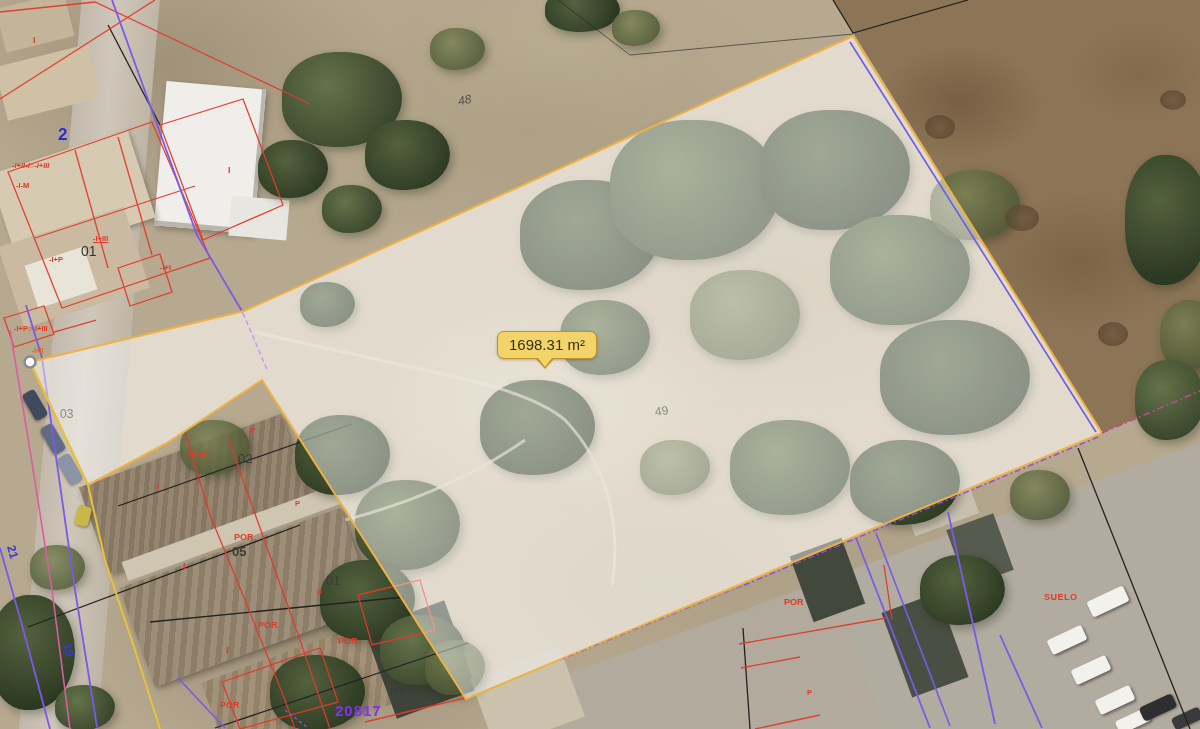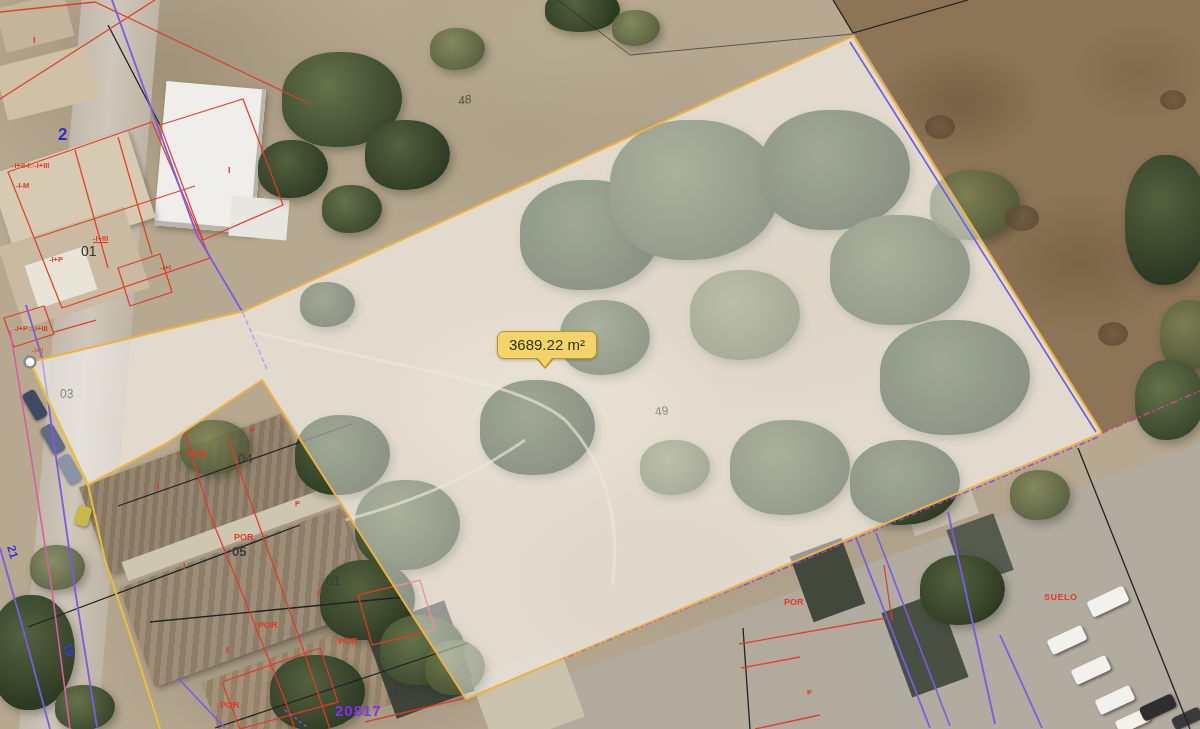--- a/index.html
+++ b/index.html
@@ -208,34 +208,34 @@
 
     <path d="M850,42 L1096,432" fill="none" stroke="#6f5ce0" stroke-width="1.6"></path>
     <path d="M1098,437 L742,586" fill="none" stroke="#8a50e0" stroke-width="1.5" stroke-dasharray="6 3 2 3"></path>
     <path d="M742,586 L560,660" fill="none" stroke="#8a50e0" stroke-width="1.4" stroke-dasharray="6 3 2 3" opacity="0.55"></path>
     <path d="M1102,433 L1200,391" fill="none" stroke="#c04a8c" stroke-width="1.6" stroke-dasharray="7 3 2 3"></path>
 
     <circle cx="30" cy="362" r="5.5" fill="#fdfdfd" stroke="#8a8a8a" stroke-width="2.5"></circle>
   </svg>
 
   <span class="lbl lred" style="left:33px;top:36px;">I</span>
-  <span class="lbl lred lred-sm" style="left:12px;top:162px;">-I+II-I○-I+III</span>
+  <span class="lbl lred lred-sm" style="left:12px;top:162px;font-style:italic;">-I+II-I○-I+III</span>
   <span class="lbl lred lred-sm" style="left:16px;top:182px;">-I-M</span>
   <span class="lbl lblue" style="left:58px;top:126px;">2</span>
   <span class="lbl lred lred-sm" style="left:93px;top:235px;text-decoration:underline;">-I+III</span>
   <span class="lbl lnum lnum-big" style="left:81px;top:244px;">01</span>
   <span class="lbl lred lred-sm" style="left:49px;top:256px;">-I+P</span>
   <span class="lbl lred lred-sm" style="left:160px;top:264px;">-I+I</span>
   <span class="lbl lred" style="left:228px;top:166px;">I</span>
   <span class="lbl lred lred-sm" style="left:14px;top:325px;">-I+P○-I+III</span>
   <span class="lbl lred lred-xs" style="left:32px;top:348px;">-I+II</span>
-  <span class="lbl lnum-gray" style="left:60px;top:388px;">03</span>
+  <span class="lbl lnum-gray" style="left:60px;top:408px;">03</span>
   <span class="lbl lred" style="left:188px;top:450px;">POR</span>
   <span class="lbl lred lred-sm" style="left:250px;top:427px;">P</span>
-  <span class="lbl lnum" style="left:238px;top:452px;">04</span>
+  <span class="lbl lnum" style="left:238px;top:452px;">02</span>
   <span class="lbl lred" style="left:157px;top:482px;">I</span>
   <span class="lbl lred lred-sm" style="left:295px;top:500px;">P</span>
   <span class="lbl lred" style="left:234px;top:533px;">POR</span>
   <span class="lbl lnum" style="left:232px;top:545px;font-weight:bold;">05</span>
   <span class="lbl lred" style="left:183px;top:562px;">I</span>
   <span class="lbl lnum" style="left:326px;top:574px;">01</span>
   <span class="lbl lred lred-sm" style="left:317px;top:589px;">P</span>
   <span class="lbl lred" style="left:258px;top:621px;">POR</span>
   <span class="lbl lred" style="left:338px;top:637px;">POR</span>
   <span class="lbl lred" style="left:226px;top:646px;">I</span>
@@ -244,19 +244,19 @@
   <span class="lbl lpurple" style="left:335px;top:703px;">20817</span>
   <span class="lbl lfield" style="left:458px;top:94px;transform:rotate(-12deg);">48</span>
   <span class="lbl lnum-gray" style="left:655px;top:405px;transform:rotate(-8deg);">49</span>
   <span class="lbl lred" style="left:784px;top:598px;">POR</span>
   <span class="lbl lred lred-sm" style="left:807px;top:689px;">P</span>
   <span class="lbl lred" style="left:1044px;top:593px;letter-spacing:.5px;">SUELO</span>
   <span class="lbl lroad" style="left:6px;top:546px;">21</span>
   <span class="lbl lroad" style="left:62px;top:644px;">19</span>
 
   <div class="measure-label">
-    <span>3689.22 m²</span>
+    <span>1698.31 m²</span>
   </div>
   <div class="mp-out"></div>
   <div class="mp-in"></div>
 
 
 </div>
 
 </body></html>

